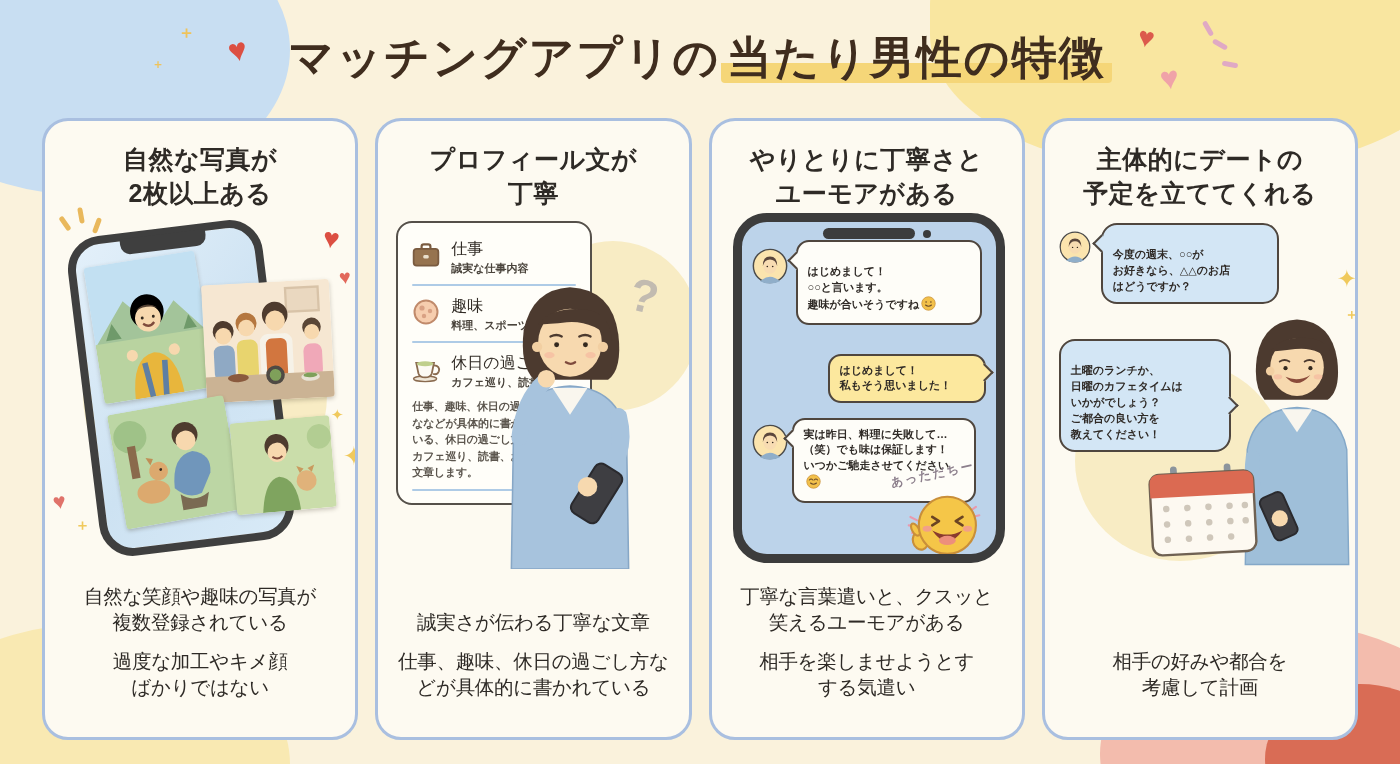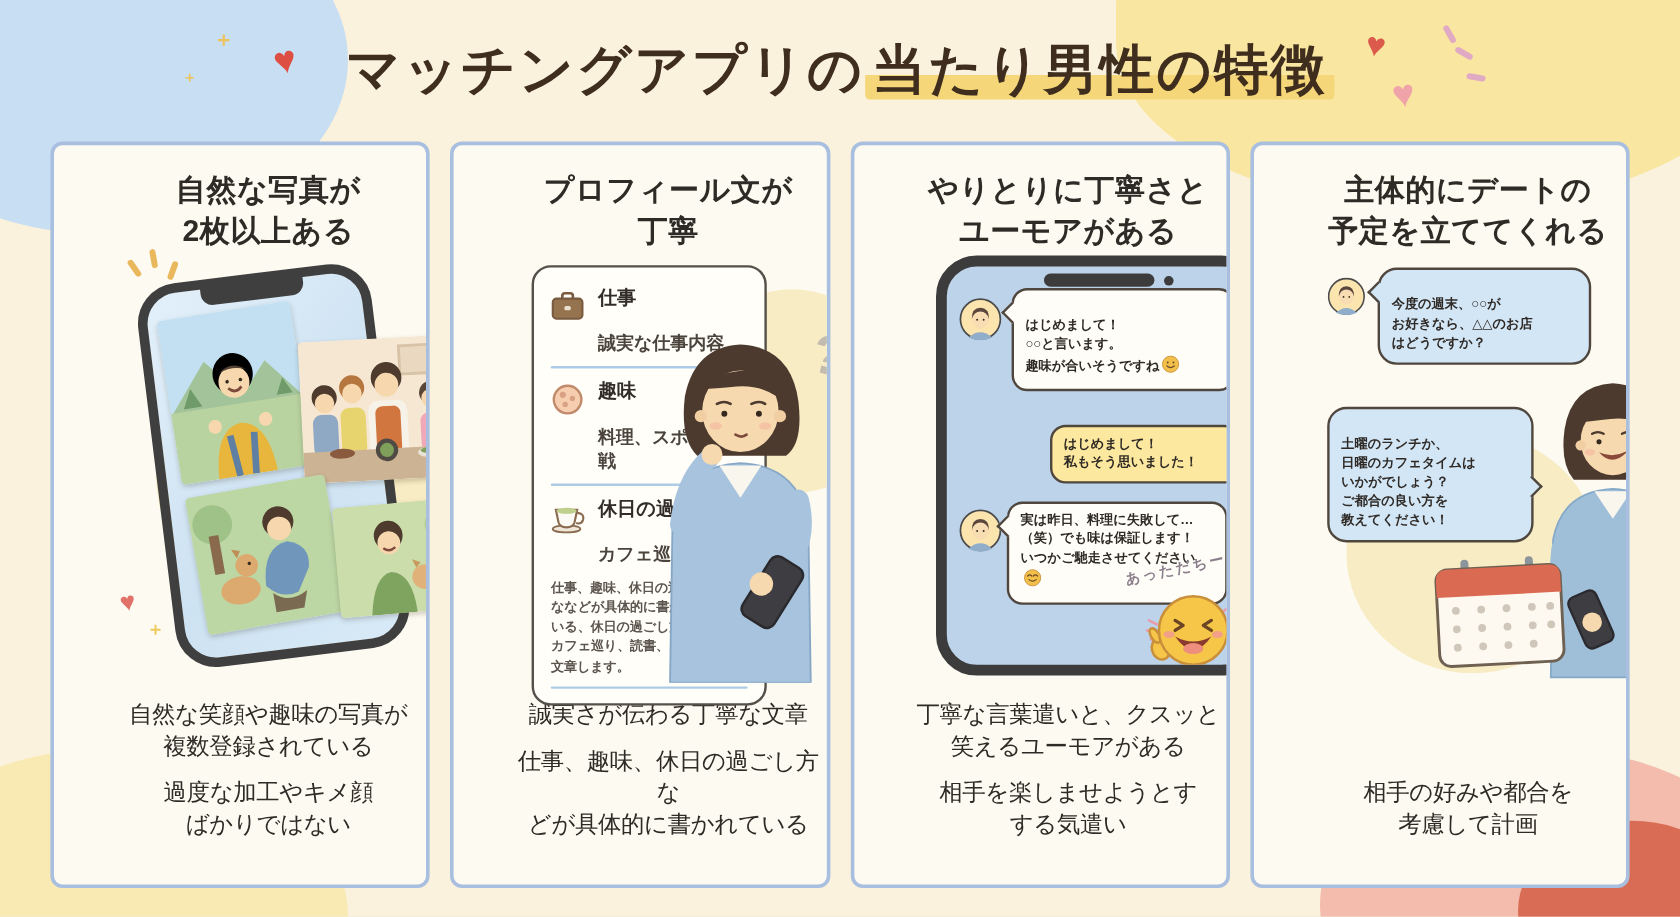--- a/index.html
+++ b/index.html
@@ -5,36 +5,36 @@
   html,body{margin:0;padding:0;background:#e8e4da;}
   *{box-sizing:border-box;font-family:"Liberation Sans","DejaVu Sans",sans-serif;}
   .canvas{position:relative;width:1400px;height:764px;overflow:hidden;background:#FAF2DC;}
   .blob{position:absolute;border-radius:50%;}
   .pre{white-space:pre-line;}
   .main-title{position:absolute;top:28px;left:0;right:0;text-align:center;font-size:45px;font-weight:800;color:#3F2D1E;letter-spacing:2px;z-index:3;}
   .hl{background:linear-gradient(to top,#F5D678 40%,rgba(245,214,120,0) 40%);padding:0 6px;border-radius:4px;}
   .deco{position:absolute;line-height:1;z-index:4;user-select:none;}
   .dash{position:absolute;width:16px;height:5px;border-radius:3px;z-index:4;}
   .cards{position:absolute;left:42px;top:118px;width:1316px;height:622px;display:flex;gap:17px;z-index:2;}
-  .card{flex:1;background:#FDFAF1;border:3px solid #A9BFE0;border-radius:10px;position:relative;display:flex;flex-direction:column;align-items:center;overflow:hidden;padding-left:47px;}
+  .card{flex:1;background:#FDFAF1;border:3px solid #A9BFE0;border-radius:26px;position:relative;display:flex;flex-direction:column;overflow:hidden;}
   .card-title{margin-top:22px;font-size:25px;font-weight:800;color:#2E2A26;text-align:center;line-height:1.35;letter-spacing:0.5px;}
   .illo{position:relative;width:100%;height:358px;flex:none;}
   .notes{margin-top:auto;margin-bottom:24px;text-align:center;}
   .notes p{margin:0 0 13px 0;font-size:19.5px;font-weight:400;color:#2E2A26;line-height:1.34;letter-spacing:-0.3px;}
   .glow{position:absolute;border-radius:50%;background:#F8ECC4;}
   
   .phone1{position:absolute;left:38px;top:16px;width:196px;height:322px;background:linear-gradient(135deg,#E3F0FA 0%,#CDE2F2 55%,#D8EAF7 100%);border:8px solid #3F3F3F;border-radius:34px;transform:rotate(-7deg);}
   .notch1{position:absolute;left:50%;top:-2px;transform:translateX(-50%);width:86px;height:16px;background:#3F3F3F;border-radius:0 0 10px 10px;}
   .photo{position:absolute;box-shadow:0 2px 4px rgba(60,50,30,.25);border-radius:4px;overflow:hidden;}
   
   .pcard{position:absolute;left:18px;top:10px;width:196px;background:#FFFEF9;border:2.5px solid #55504A;border-radius:16px;padding:12px 12px 10px 12px;z-index:2;}
   .prow{display:flex;align-items:flex-start;gap:9px;padding:4px 0 7px 0;}
   .picon{flex:none;width:32px;display:flex;justify-content:center;margin-top:2px;}
-  .plabel{font-size:16px;font-weight:700;color:#322C26;line-height:1.25;}
-  .pval{font-size:15px;font-weight:700;color:#4A443C;line-height:1.3;margin-top:18px;}
+  .plabel{font-size:16px;font-weight:400;color:#322C26;line-height:1.25;}
+  .pval{font-size:11px;font-weight:700;color:#4A443C;line-height:1.3;margin-top:2px;}
   .pdiv{height:2px;background:#AECBE6;margin:2px 2px 6px 2px;border-radius:2px;}
   .pfine{font-size:11px;font-weight:700;color:#5C564E;line-height:1.5;margin:2px 2px 8px 2px;letter-spacing:-0.2px;}
   .qmark{position:absolute;left:252px;top:58px;font-size:46px;font-weight:800;color:#C2BBB0;transform:rotate(14deg);z-index:1;}
   .man2{position:absolute;left:112px;top:70px;z-index:3;}
   
   .phone3{position:absolute;left:21px;top:2px;width:272px;height:350px;background:#BCD3EA;border:9px solid #3C3C3C;border-radius:34px;overflow:hidden;}
   .notch3{position:absolute;left:50%;top:6px;transform:translateX(-50%);width:92px;height:11px;background:#3C3C3C;border-radius:7px;}
   .notch-dot{position:absolute;left:calc(50% + 54px);top:8px;width:8px;height:8px;background:#3C3C3C;border-radius:50%;}
   .bubble{position:absolute;border:2px solid #4F463E;border-radius:13px;padding:7px 10px;font-size:11px;font-weight:700;color:#2F2A26;line-height:1.45;}
   .b-white{background:#FEFDF8;}

